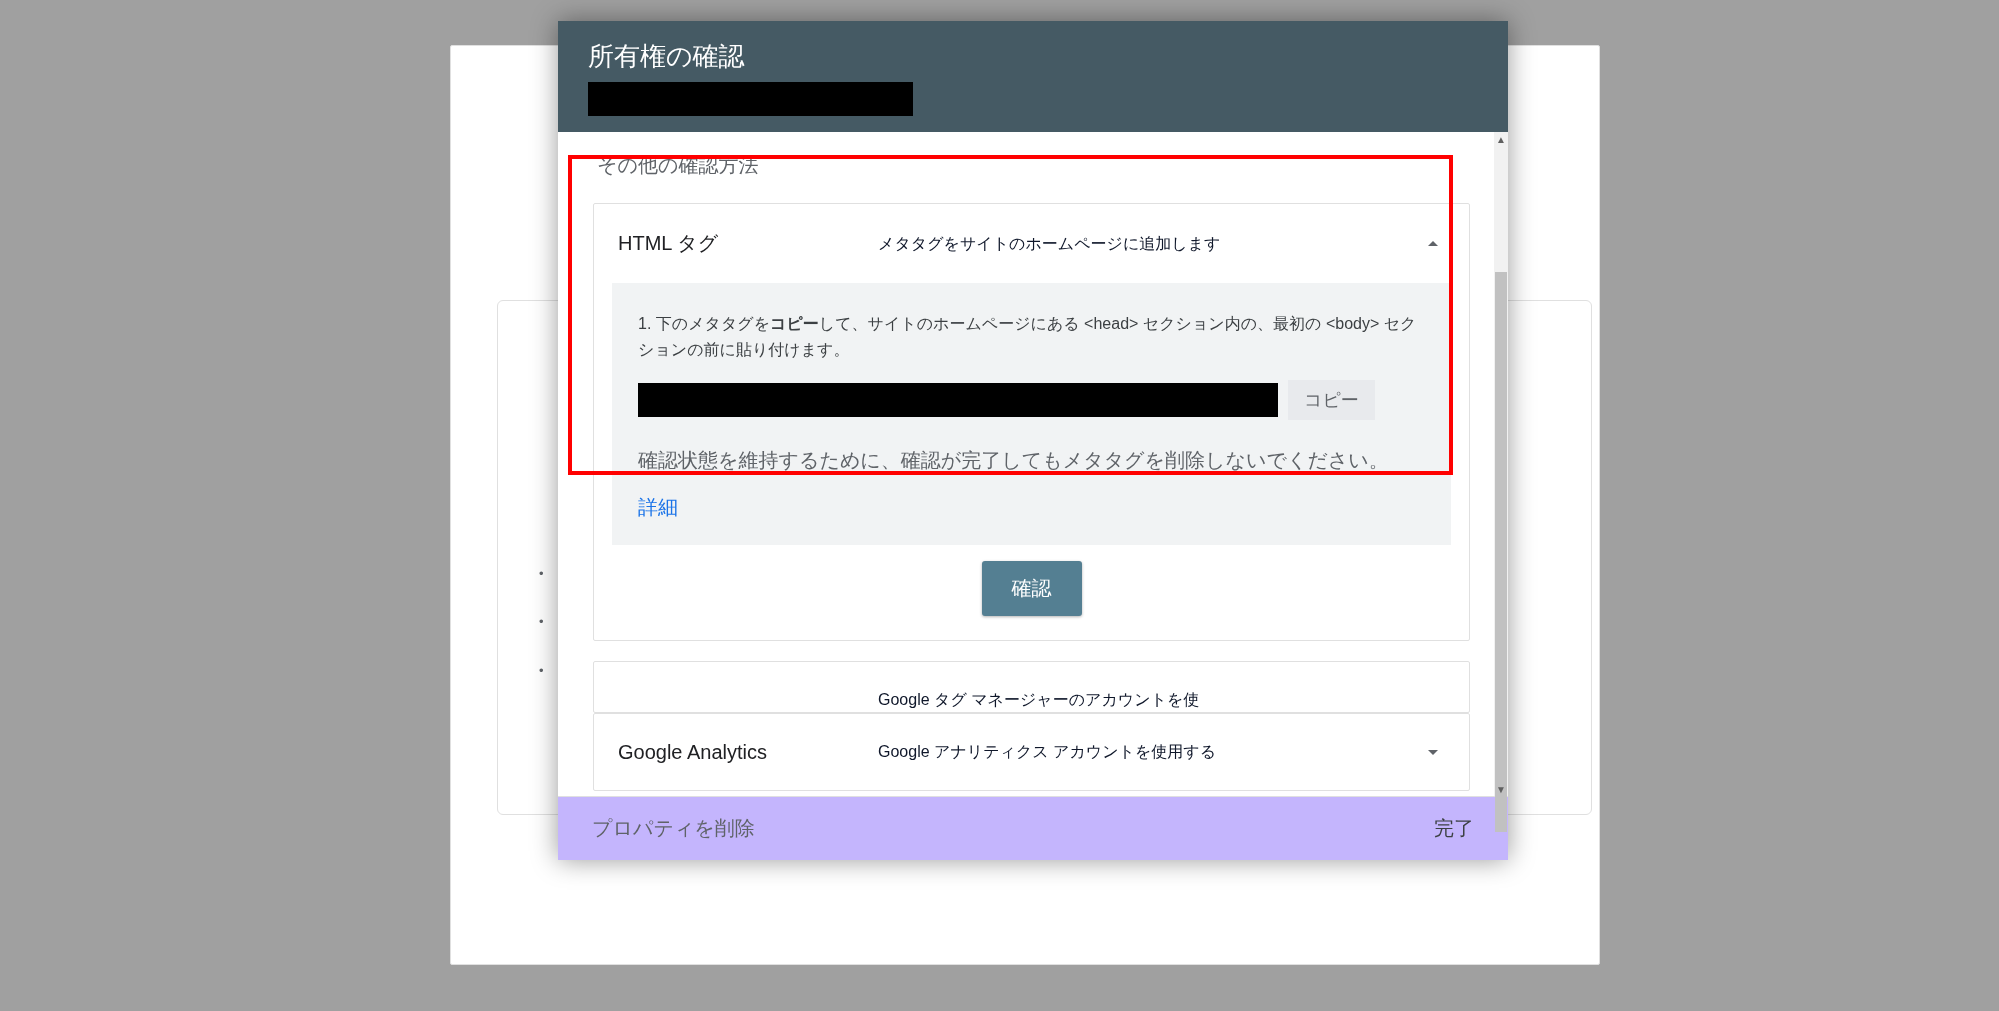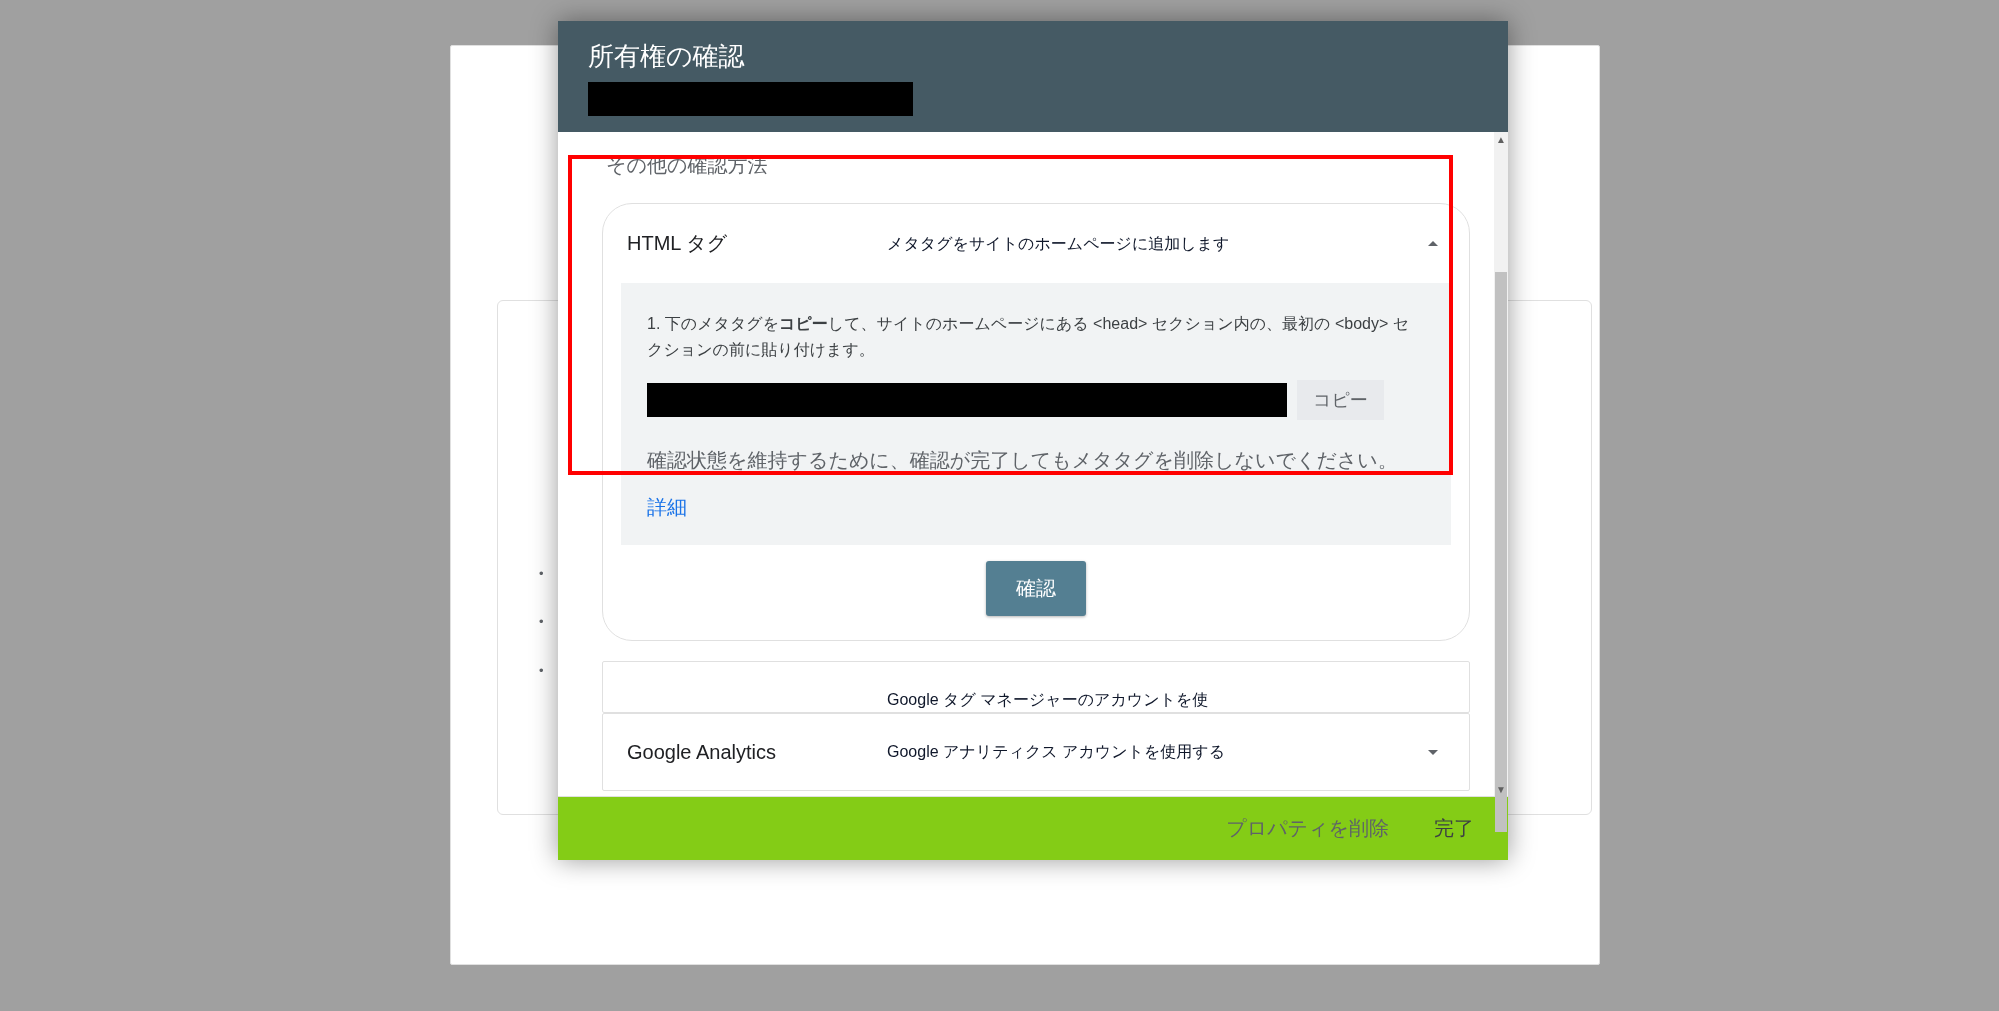--- a/index.html
+++ b/index.html
@@ -72,21 +72,21 @@
     }
     .modal-subtitle-redacted {
       width: 325px;
       height: 34px;
       background: #000000;
     }
     .modal-body {
       flex: 1;
       overflow-y: auto;
       position: relative;
-      padding: 0 10px 0 16px;
+      padding: 0 10px 0 7px;
     }
     .modal-body-inner {
       padding: 20px 28px 0 28px;
     }
     .section-label {
       font-size: 20px;
       color: #5f6368;
       margin-bottom: 24px;
       padding-left: 4px;
     }
@@ -184,24 +184,24 @@
       cursor: pointer;
       box-shadow: 0 1px 3px rgba(0,0,0,0.3);
     }
     .red-highlight {
       position: absolute;
       border: 4px solid #ff0000;
       pointer-events: none;
     }
     .modal-footer {
       border-top: 1px solid #e0e0e0;
-      background: #84cc16;
+      background: #c4b5fd;
       padding: 18px 34px;
       display: flex;
-      justify-content: flex-end;
+      justify-content: space-between;
       gap: 45px;
       align-items: center;
       flex-shrink: 0;
     }
     .footer-link {
       font-size: 20px;
       color: #5f6368;
       cursor: pointer;
     }
     .scrollbar-track {
@@ -256,21 +256,21 @@
   <div class="modal-header">
     <div class="modal-title">所有権の確認</div>
     <div class="modal-subtitle-redacted"></div>
   </div>
 
   <div class="body-wrap">
     <div class="modal-body">
       <div class="modal-body-inner">
         <div class="section-label">その他の確認方法</div>
 
-        <div class="method-card" style="position:relative;border-radius:30px;">
+        <div class="method-card" style="position:relative;">
           <div class="method-header">
             <div class="method-name">HTML タグ</div>
             <div class="method-desc">メタタグをサイトのホームページに追加します</div>
             <svg class="chevron" viewBox="0 0 24 24">
                 <path d="M7 14l5-5 5 5z"></path>
               </svg>
           </div>
           <div class="method-expanded-body">
             <div class="gray-box">
               <div class="step">

